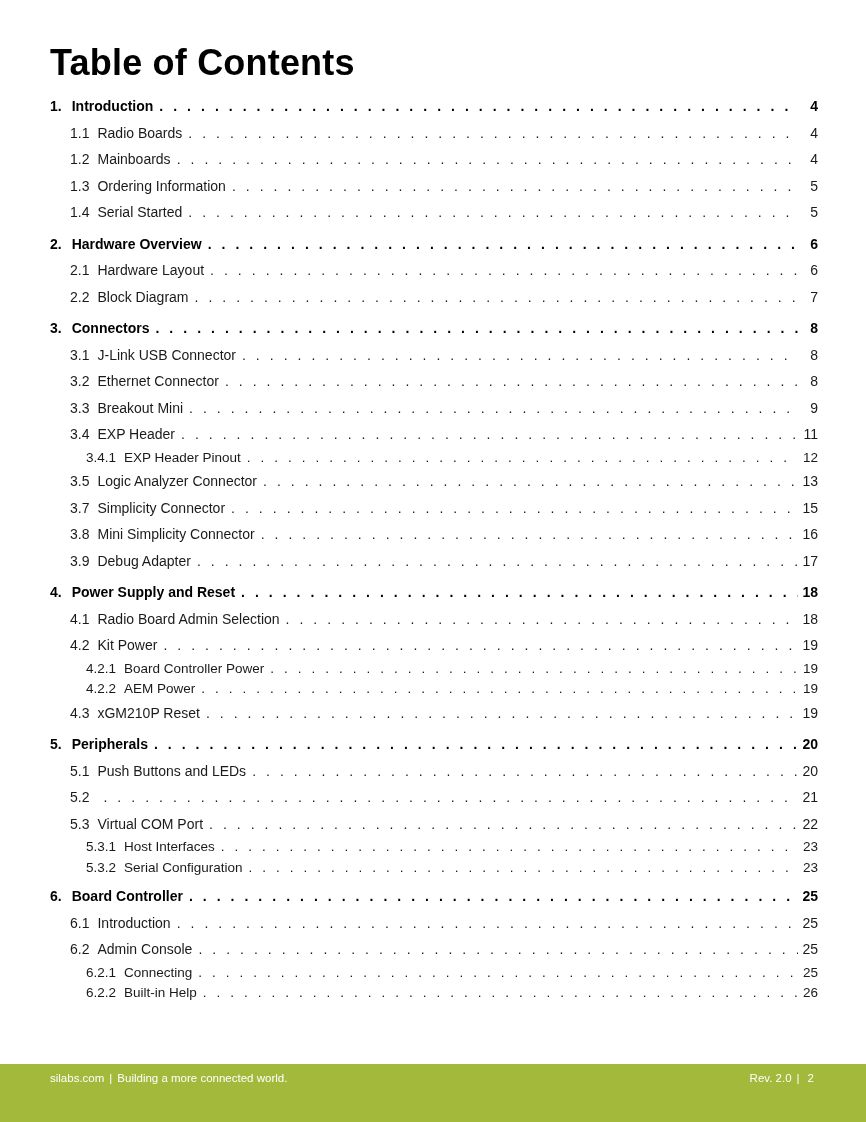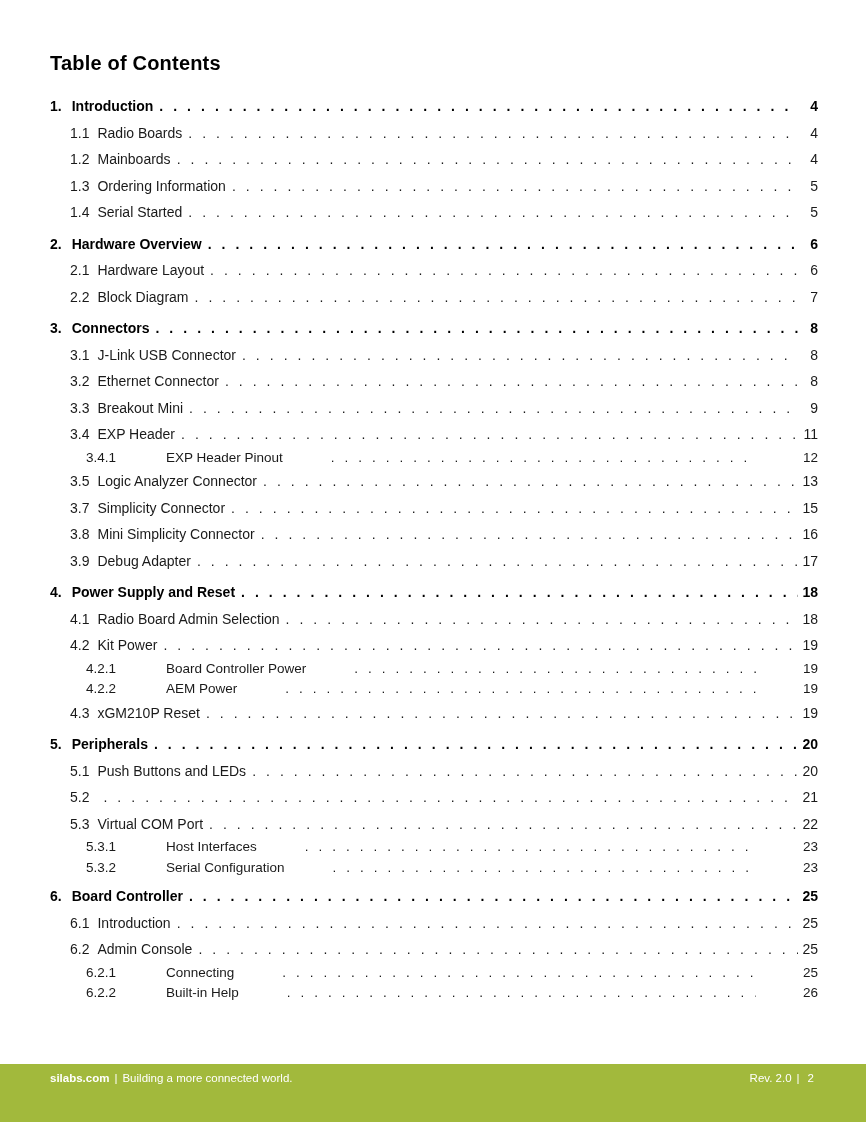--- a/index.html
+++ b/index.html
@@ -14,21 +14,21 @@
     overflow: hidden;
     color: #1a1a1a;
   }
   .content {
     position: absolute;
     left: 50px;
     right: 48px;
     top: 48px;
   }
   .doc-title {
-    font-size: 20px;
+    font-size: 36px;
     font-weight: bold;
     color: #000;
     line-height: 30px;
     letter-spacing: 0.2px;
   }
   .toc {
     margin-top: 15px;
   }
   .row {
     display: flex;
@@ -40,21 +40,20 @@
   .row.l1 {
     font-weight: bold;
     color: #000;
     margin-top: 5px;
   }
   .row.l2 { padding-left: 20px; }
   .row.l3 {
     padding-left: 36px;
     font-size: 13.5px;
     line-height: 20.5px;
-    gap: 42px;
   }
   .num { margin-right: 8px; }
   .row.l1 .num { margin-right: 10px; }
   .dots {
     flex: 1;
     overflow: hidden;
     padding-left: 6px;
     padding-right: 2px;
   }
   .dots::after {
@@ -72,21 +71,21 @@
     bottom: 0;
     height: 58px;
     background: #a2b93c;
     color: #ffffff;
     font-size: 11.5px;
     display: flex;
     justify-content: space-between;
     align-items: flex-start;
     padding: 8px 52px 0 50px;
   }
-  .footer-left .site { font-weight: bold; }
+  .footer-left .site { font-weight: normal; }
   .footer-left .divider, .footer-right .divider { margin: 0 5px; }
   .footer-right .pg { margin-left: 3px; }
 </style>
 </head>
 <body>
 
 <div class="page">
   <div class="content">
     <h1 class="doc-title">Table of Contents</h1>
     <div class="toc" id="toc-list">

